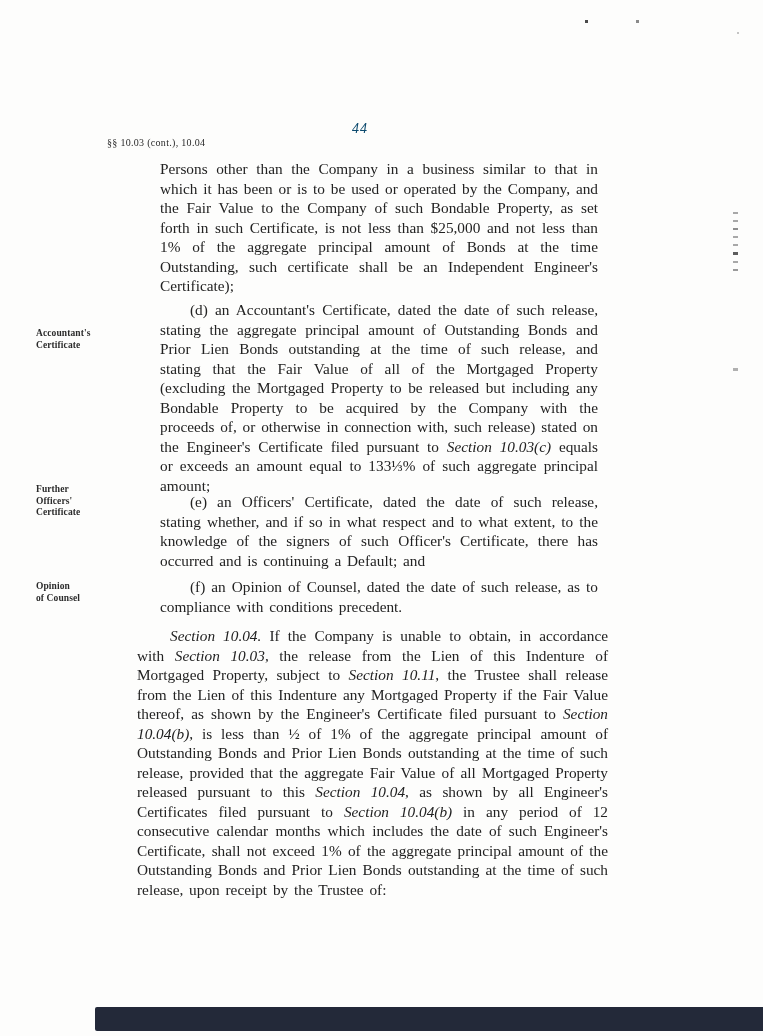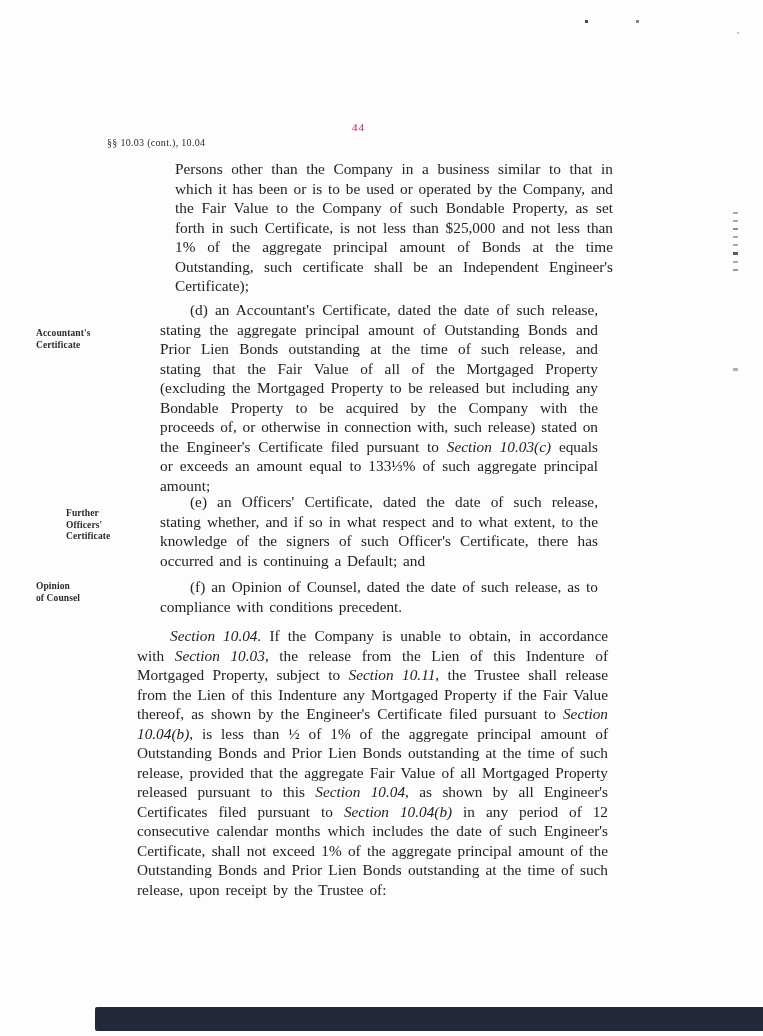--- a/index.html
+++ b/index.html
@@ -11,23 +11,24 @@
     overflow:hidden;
   }
   .page{
     position:absolute;inset:0;
     background:#fdfdfc;
     color:#1f1f1f;
   }
   .pageno{
     position:absolute;
     left:352px;top:121px;
-    font-size:11px;
+    font-size:14px;
     letter-spacing:1px;
-    color:#be185d;
+    color:#0c4a6e;
+    font-style:italic;
   }
   .running-head{
     position:absolute;
     left:107px;top:137px;
     font-size:10px;
     font-weight:normal;
     letter-spacing:0.3px;
     color:#2a2a2a;
     white-space:nowrap;
   }
@@ -36,35 +37,35 @@
     left:36px;
     width:110px;
     font-size:9.5px;
     line-height:11.5px;
     font-weight:bold;
     color:#2b2b2b;
     white-space:pre-line;
     letter-spacing:0.1px;
   }
   .note-accountants{top:303px;margin-top:25px;}
-  .note-further{top:508px;margin-left:30px;}
+  .note-further{top:484px;}
   .note-opinion{top:581px;}
   .note-release{top:629px;}
   .para{
     position:absolute;
     font-size:15.3px;
     line-height:19.5px;
     text-align:justify;
     word-spacing:0.13em;
     color:#222222;
   }
   .para i{font-style:italic;}
   .col-indented{left:160px;width:438px;}
   .col-wide{left:137px;width:471px;}
-  .p1{top:159px;margin-left:15px;}
+  .p1{top:159px;}
   .pd{top:300px;text-indent:30px;}
   .pe{top:492px;text-indent:30px;}
   .pf{top:577px;text-indent:30px;}
   .ps{top:626px;text-indent:33px;}
   .speck{position:absolute;background:#666;}
   .sp1{left:585px;top:20px;width:3px;height:3px;background:#4a4a4a;}
   .sp2{left:636px;top:20px;width:3px;height:3px;background:#8a8a8a;}
   .sp3{left:737px;top:32px;width:2px;height:2px;background:#c4c4c4;}
   .sp4{left:733px;top:368px;width:5px;height:3px;background:#b0b0b0;}
   .dash-col{position:absolute;left:733px;top:212px;width:6px;height:80px;}

